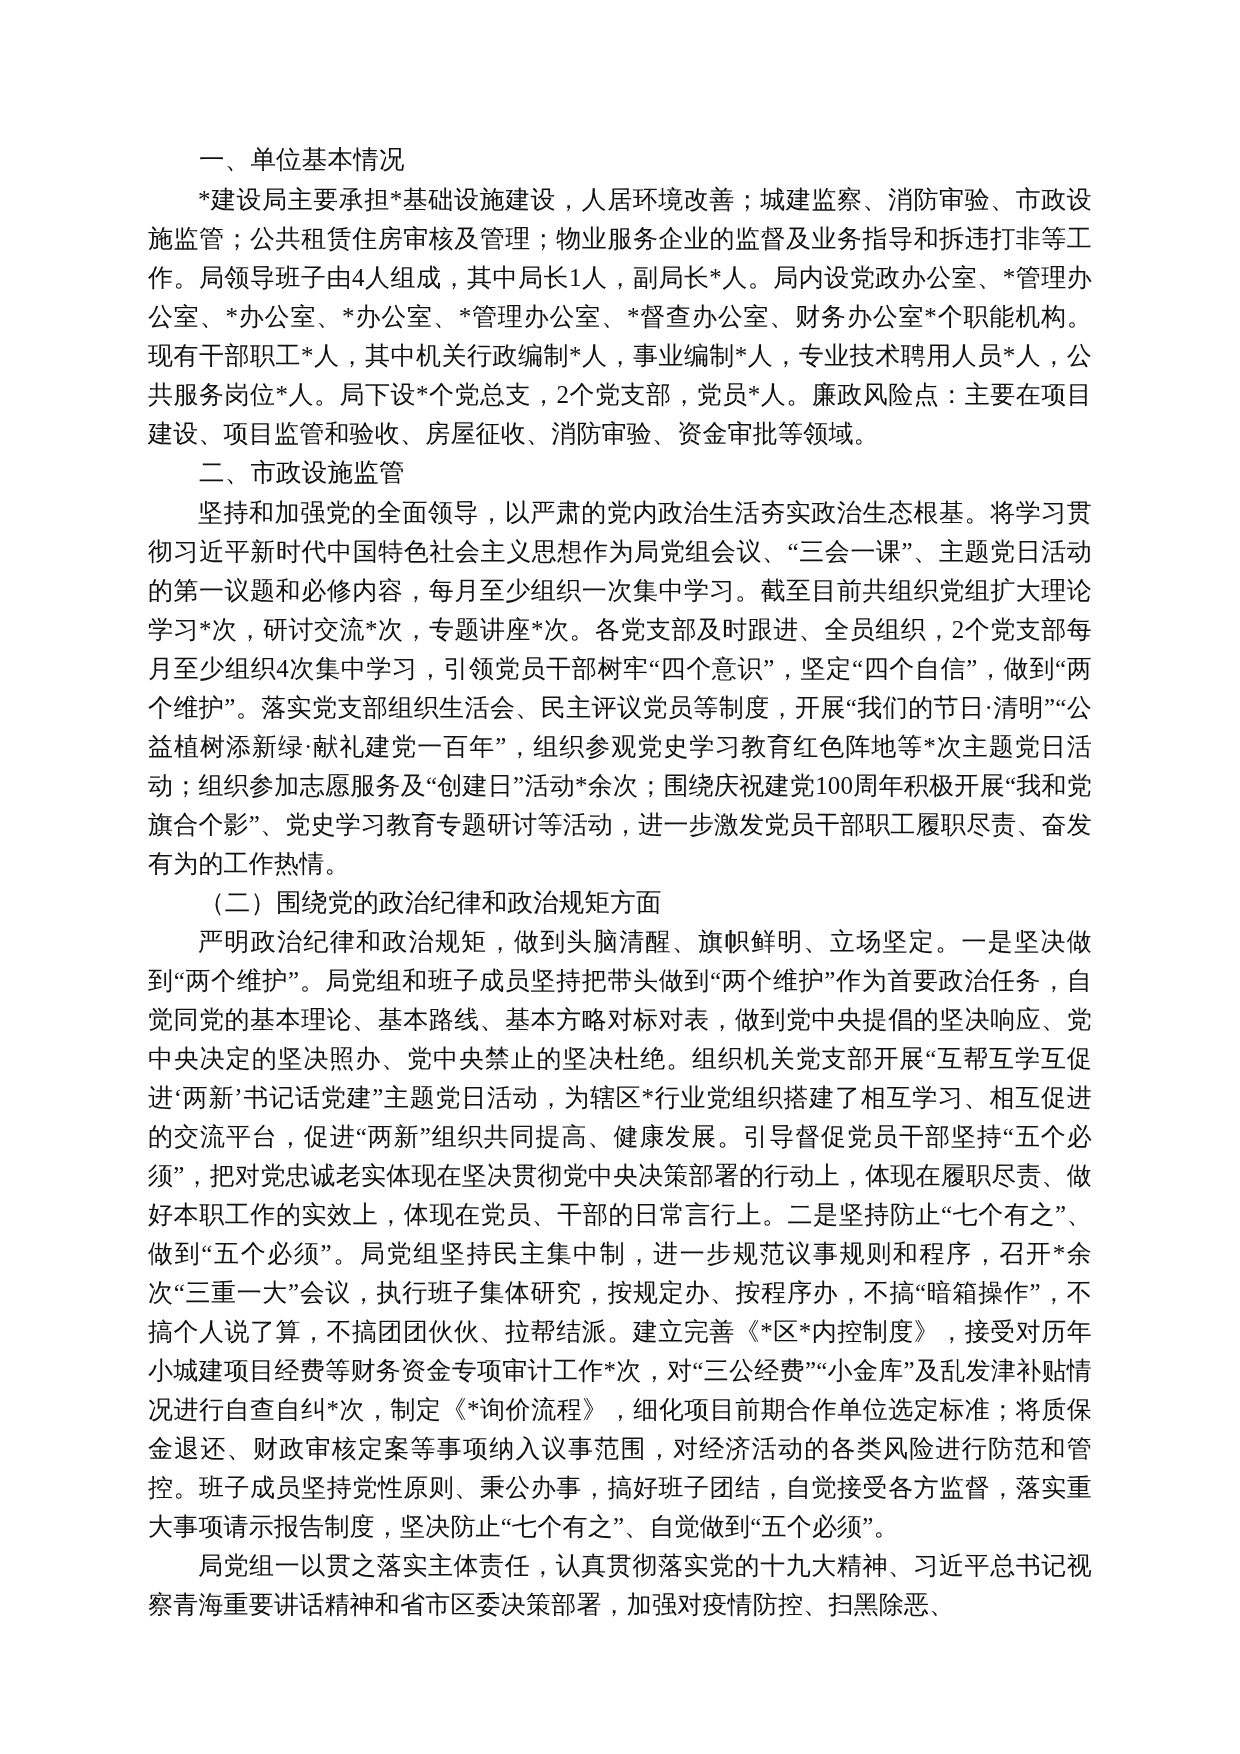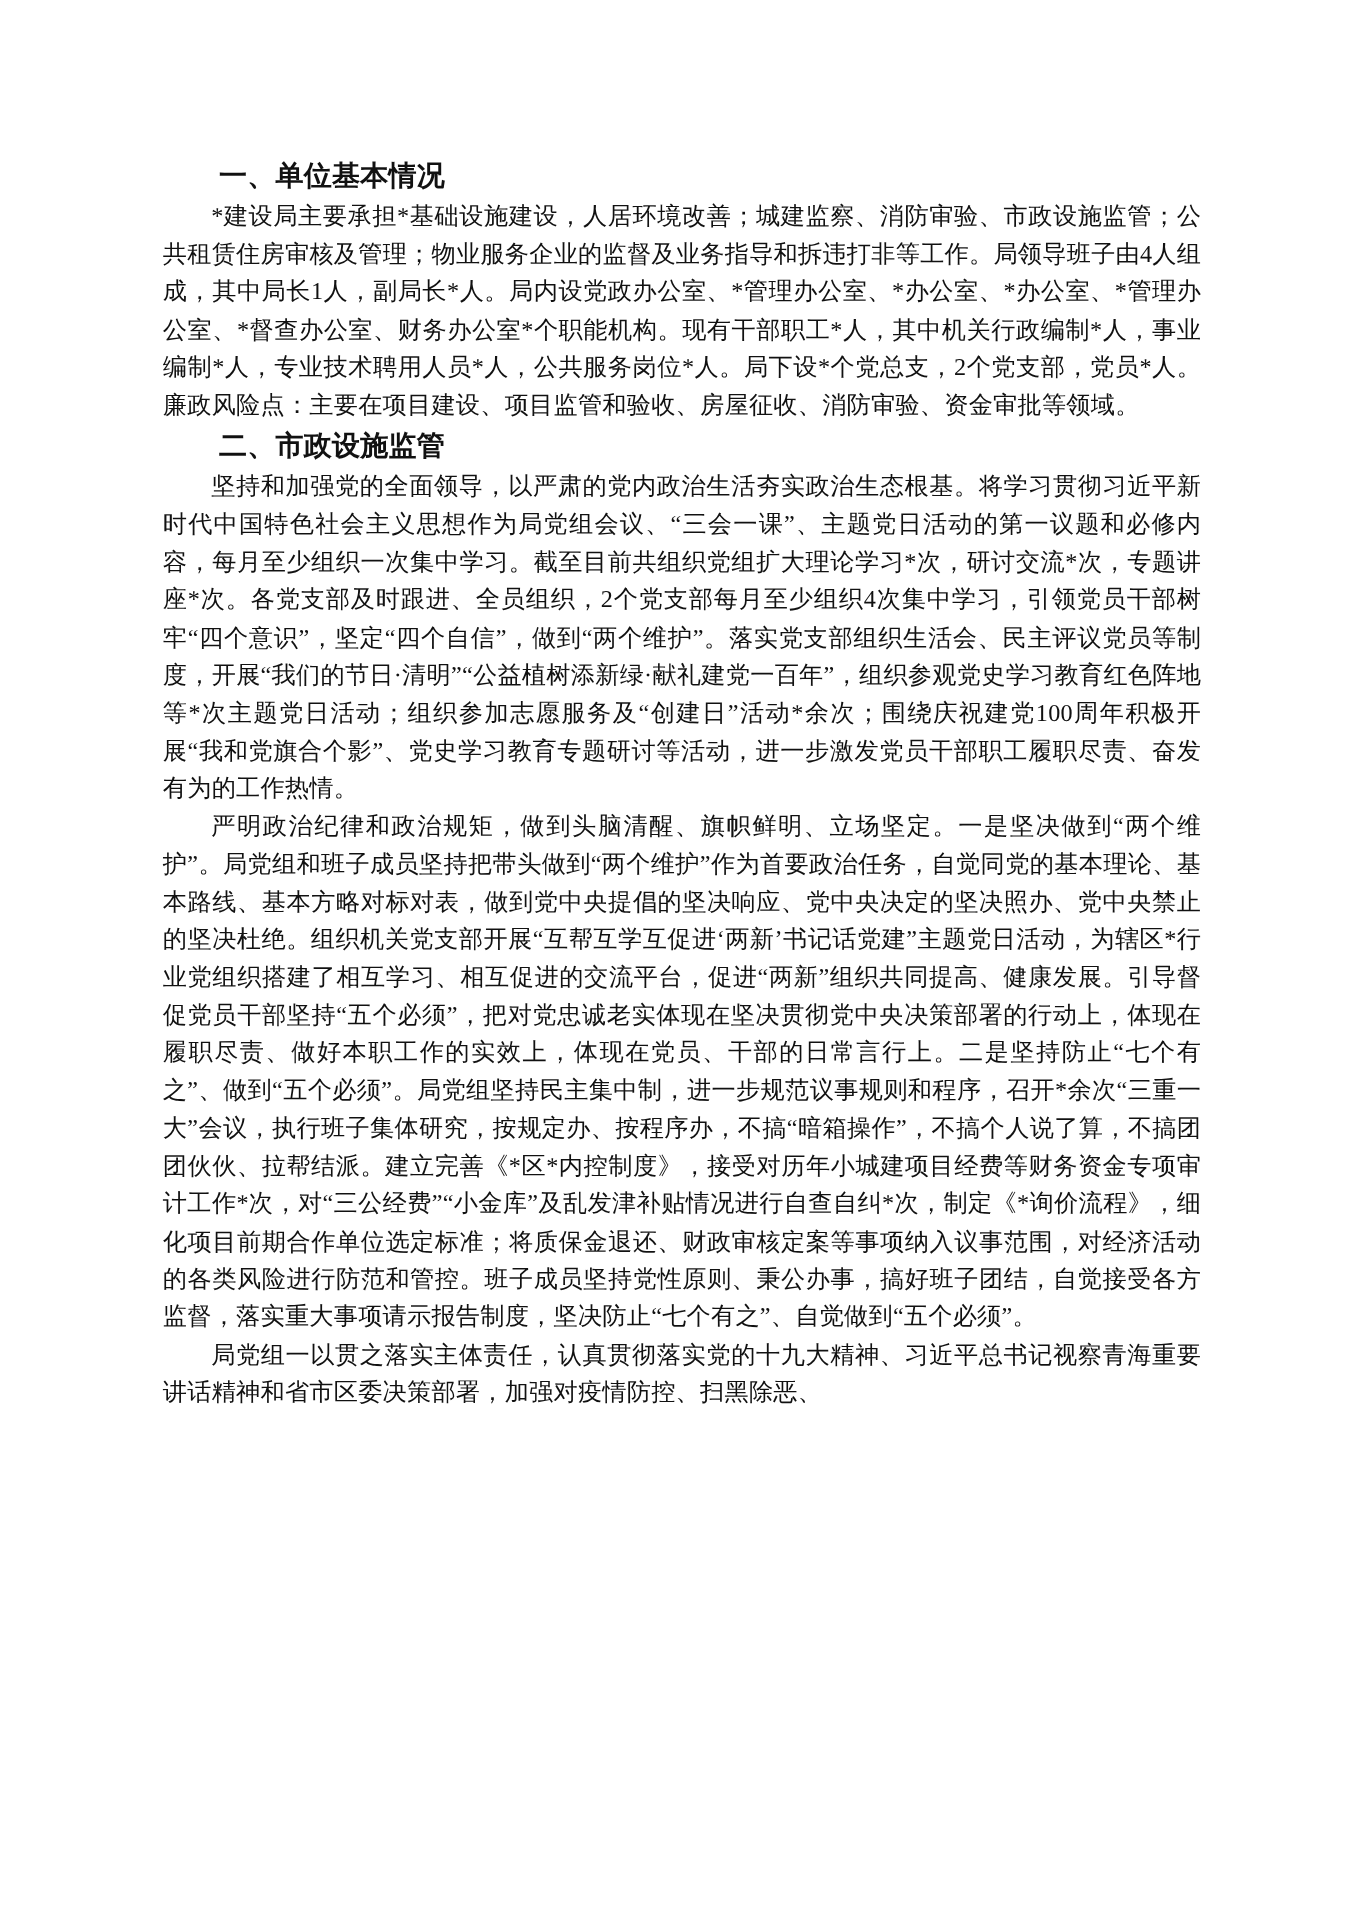--- a/index.html
+++ b/index.html
@@ -23,50 +23,51 @@
     background: #ffffff;
   }
   .doc-body {
     font-size: 25.5px;
     line-height: 1.56;
     text-align: justify;
     text-justify: inter-ideograph;
     letter-spacing: 0.2px;
   }
   .heading {
-    font-weight: bold;
+    font-weight: normal;
     text-indent: 2em;
     margin: 0;
     padding: 0;
     font-size: 25.5px;
     line-height: 1.56;
   }
   .para {
     text-indent: 2em;
     margin: 0;
     padding: 0;
-    font-size: 22px;
+    font-size: 25px;
     line-height: 1.56;
   }
 </style>
 </head>
 <body>
 
 <div class="page">
   <div class="doc-body">
 
     <p class="heading">一、单位基本情况</p>
 
     <p class="para">*建设局主要承担*基础设施建设，人居环境改善；城建监察、消防审验、市政设施监管；公共租赁住房审核及管理；物业服务企业的监督及业务指导和拆违打非等工作。局领导班子由4人组成，其中局长1人，副局长*人。局内设党政办公室、*管理办公室、*办公室、*办公室、*管理办公室、*督查办公室、财务办公室*个职能机构。现有干部职工*人，其中机关行政编制*人，事业编制*人，专业技术聘用人员*人，公共服务岗位*人。局下设*个党总支，2个党支部，党员*人。廉政风险点：主要在项目建设、项目监管和验收、房屋征收、消防审验、资金审批等领域。</p>
 
     <p class="heading">二、市政设施监管</p>
 
 
     <p class="para">坚持和加强党的全面领导，以严肃的党内政治生活夯实政治生态根基。将学习贯彻习近平新时代中国特色社会主义思想作为局党组会议、“三会一课”、主题党日活动的第一议题和必修内容，每月至少组织一次集中学习。截至目前共组织党组扩大理论学习*次，研讨交流*次，专题讲座*次。各党支部及时跟进、全员组织，2个党支部每月至少组织4次集中学习，引领党员干部树牢“四个意识”，坚定“四个自信”，做到“两个维护”。落实党支部组织生活会、民主评议党员等制度，开展“我们的节日·清明”“公益植树添新绿·献礼建党一百年”，组织参观党史学习教育红色阵地等*次主题党日活动；组织参加志愿服务及“创建日”活动*余次；围绕庆祝建党100周年积极开展“我和党旗合个影”、党史学习教育专题研讨等活动，进一步激发党员干部职工履职尽责、奋发有为的工作热情。</p>
 
+    <p class="heading">（二）围绕党的政治纪律和政治规矩方面</p>
 
     <p class="para">严明政治纪律和政治规矩，做到头脑清醒、旗帜鲜明、立场坚定。一是坚决做到“两个维护”。局党组和班子成员坚持把带头做到“两个维护”作为首要政治任务，自觉同党的基本理论、基本路线、基本方略对标对表，做到党中央提倡的坚决响应、党中央决定的坚决照办、党中央禁止的坚决杜绝。组织机关党支部开展“互帮互学互促进‘两新’书记话党建”主题党日活动，为辖区*行业党组织搭建了相互学习、相互促进的交流平台，促进“两新”组织共同提高、健康发展。引导督促党员干部坚持“五个必须”，把对党忠诚老实体现在坚决贯彻党中央决策部署的行动上，体现在履职尽责、做好本职工作的实效上，体现在党员、干部的日常言行上。二是坚持防止“七个有之”、做到“五个必须”。局党组坚持民主集中制，进一步规范议事规则和程序，召开*余次“三重一大”会议，执行班子集体研究，按规定办、按程序办，不搞“暗箱操作”，不搞个人说了算，不搞团团伙伙、拉帮结派。建立完善《*区*内控制度》，接受对历年小城建项目经费等财务资金专项审计工作*次，对“三公经费”“小金库”及乱发津补贴情况进行自查自纠*次，制定《*询价流程》，细化项目前期合作单位选定标准；将质保金退还、财政审核定案等事项纳入议事范围，对经济活动的各类风险进行防范和管控。班子成员坚持党性原则、秉公办事，搞好班子团结，自觉接受各方监督，落实重大事项请示报告制度，坚决防止“七个有之”、自觉做到“五个必须”。</p>
 
 
     <p class="para">局党组一以贯之落实主体责任，认真贯彻落实党的十九大精神、习近平总书记视察青海重要讲话精神和省市区委决策部署，加强对疫情防控、扫黑除恶、</p>
 
   </div>
 </div>
 
 </body></html>

